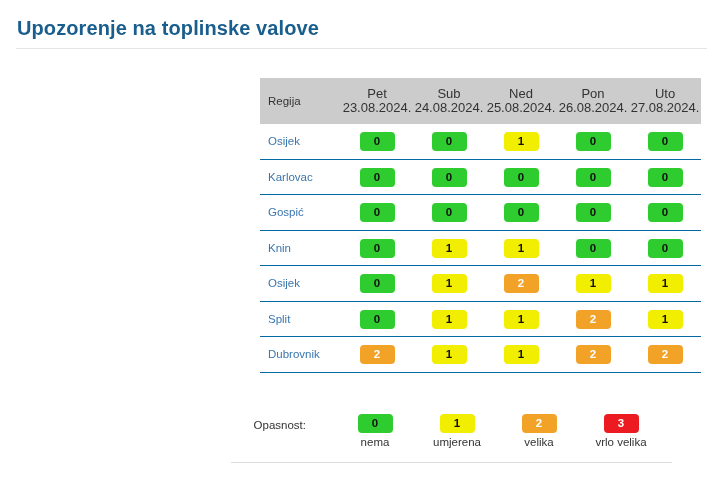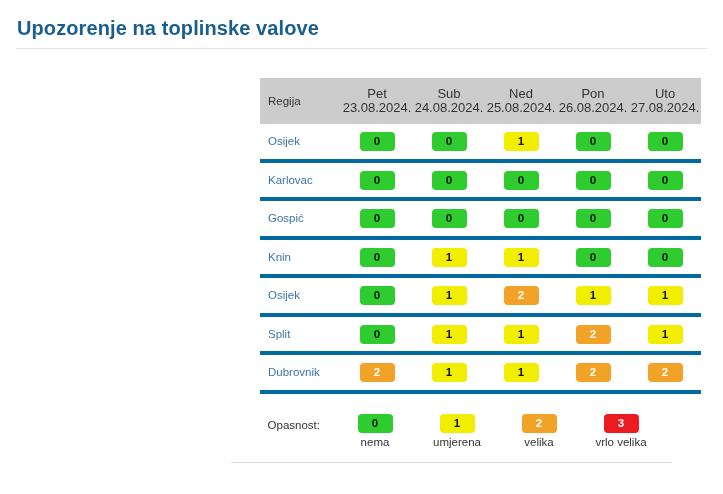--- a/index.html
+++ b/index.html
@@ -68,21 +68,21 @@
     font-size: 11.5px;
     vertical-align: middle;
   }
   .day-name { display: block; line-height: 14px; }
   .day-date { display: block; line-height: 14px; }
   tbody td {
     height: 34.5px;
     padding: 0;
     text-align: center;
     vertical-align: middle;
-    border-bottom: 4px solid #0369a1;
+    border-bottom: 1px solid #0369a1;
   }
   tbody tr:first-child td { border-top: 1px solid transparent; }
   tbody td.region-cell {
     text-align: left;
     padding-left: 8px;
     color: #3a76ad;
     font-size: 11.5px;
     white-space: nowrap;
   }
   .badge {
@@ -103,20 +103,21 @@
 
   .legend {
     position: absolute;
     left: 231px;
     top: 404px;
     width: 441px;
     height: 58px;
     display: flex;
     align-items: flex-start;
     box-sizing: border-box;
+    gap: 14px;
   }
   .legend-label {
     width: 110px;
     font-size: 11.5px;
     color: #333333;
     text-align: right;
     padding-right: 10px;
     padding-top: 15px;
     box-sizing: border-box;
     white-space: nowrap;

